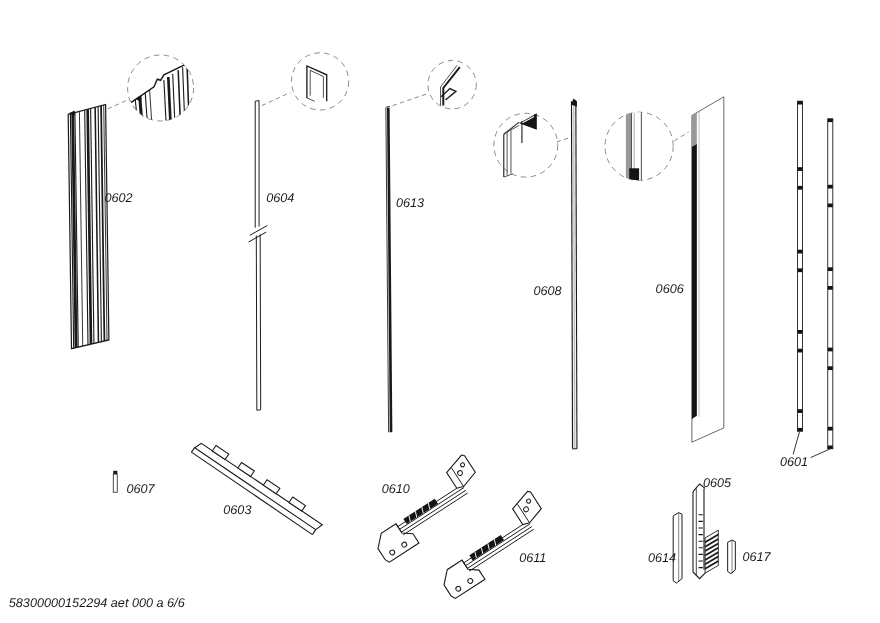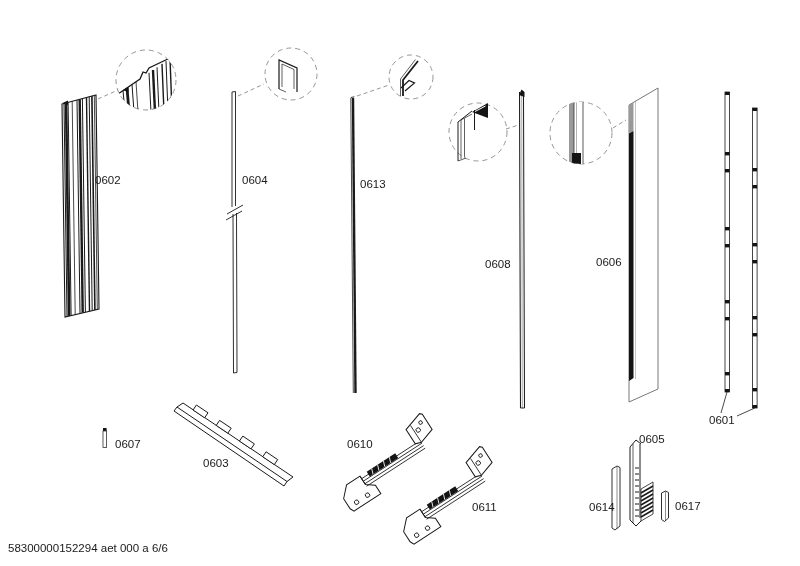--- a/index.html
+++ b/index.html
@@ -1,18 +1,18 @@
 <!DOCTYPE html>
 <html><head>
 <meta charset="utf-8">
 <style>
   html,body { margin:0; padding:0; background:#ffffff; }
   .page {
     position:relative; width:800px; height:566px; background:#ffffff;
-    font-family:"Liberation Sans", sans-serif; overflow:hidden;
+    font-family:"Liberation Sans", sans-serif; overflow:hidden;font-style:italic;
   }
   svg { display:block; }
   text.lbl {
     font-family:"Liberation Sans", sans-serif;
     font-size:11.5px; fill:#1a1a1a;
   }
   text.footer {
     font-family:"Liberation Sans", sans-serif;
     font-size:11.5px; fill:#1a1a1a;
   }

